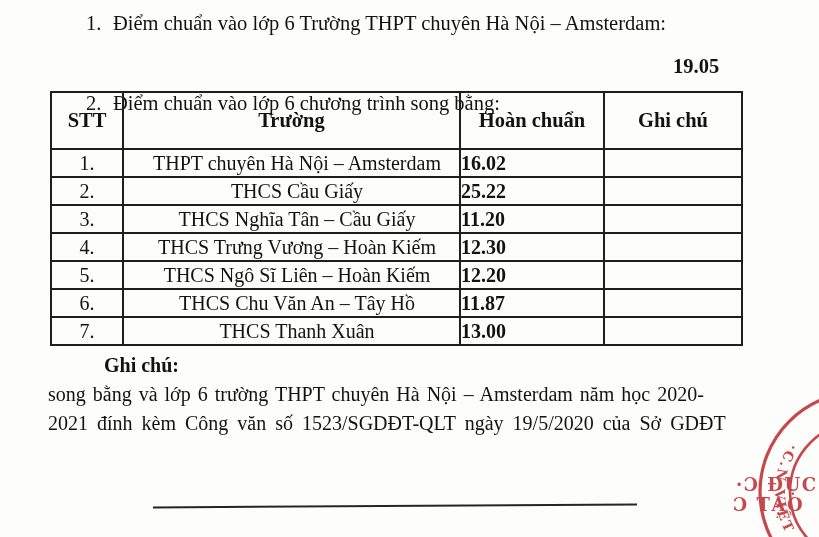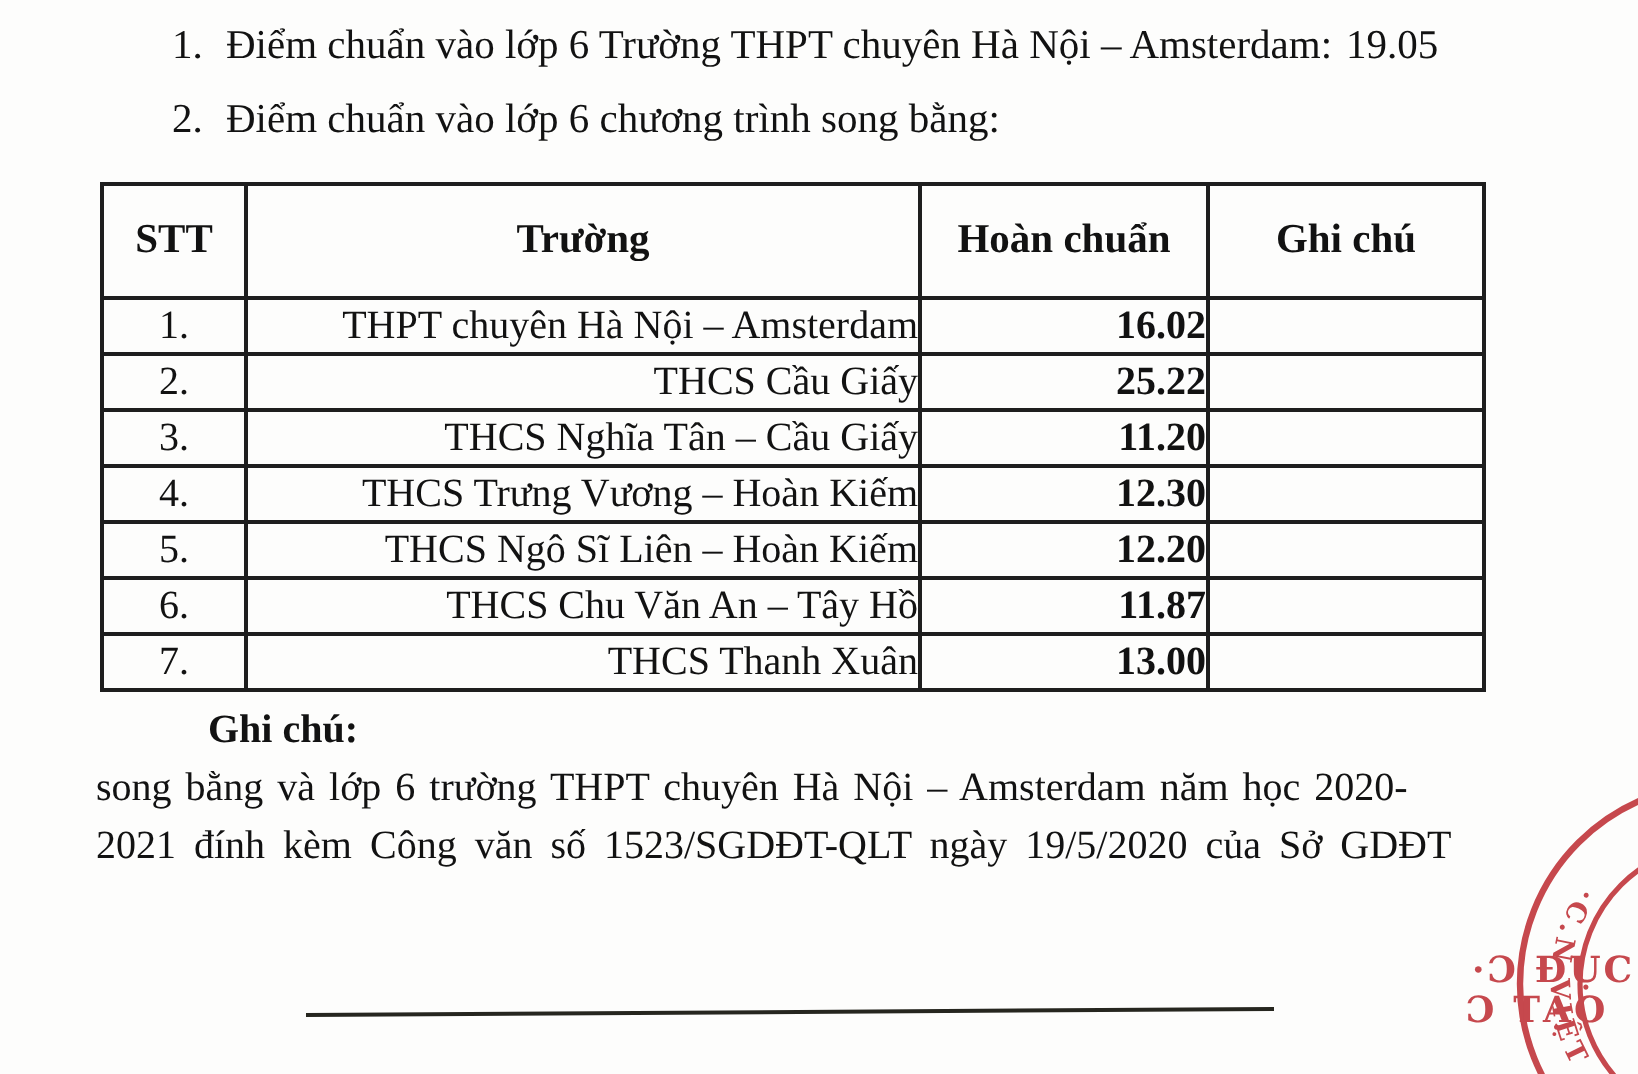--- a/index.html
+++ b/index.html
@@ -16,21 +16,21 @@
   
   .intro { position: absolute; top: 10px; left: 86px; }
   .intro-item {
     display: flex;
     font-size: 20.5px;
     line-height: 26px;
     margin-bottom: 11px;
     white-space: nowrap;
   }
   .intro-item .num { width: 27px; flex: 0 0 27px; }
-  .intro-item .score { font-weight: normal; margin-left: 7px; }
+  .intro-item .score { font-weight: bold; margin-left: 7px; margin-top: 43px; }
 
   
   table.doc-table {
     position: absolute;
     top: 91px;
     left: 50px;
     width: 691px;
     border-collapse: collapse;
     table-layout: fixed;
     font-size: 20px;
@@ -42,22 +42,22 @@
     white-space: nowrap;
   }
   .doc-table thead tr { height: 57px; }
   .doc-table tbody tr { height: 28px; }
   .doc-table th { font-size: 20.5px; font-weight: bold; text-align: center; }
   .col-stt   { width: 72px; }
   .col-sch   { width: 337px; }
   .col-score { width: 144px; }
   .col-note  { width: 138px; }
   .cell-stt   { text-align: center; }
-  .cell-school{ text-align: right; padding-left: 11px !important; }
-  .cell-score { text-align: right; font-weight: bold; }
+  .cell-school{ text-align: center; padding-left: 11px !important; }
+  .cell-score { text-align: left; font-weight: bold; }
 
   
   .notes { position: absolute; left: 48px; top: 352px; width: 690px; font-size: 20px; }
   .notes-heading {
     font-weight: bold;
     padding-left: 56px;
     line-height: 26px;
     margin-bottom: 2px;
   }
   .note-line { line-height: 29px; white-space: nowrap; }

